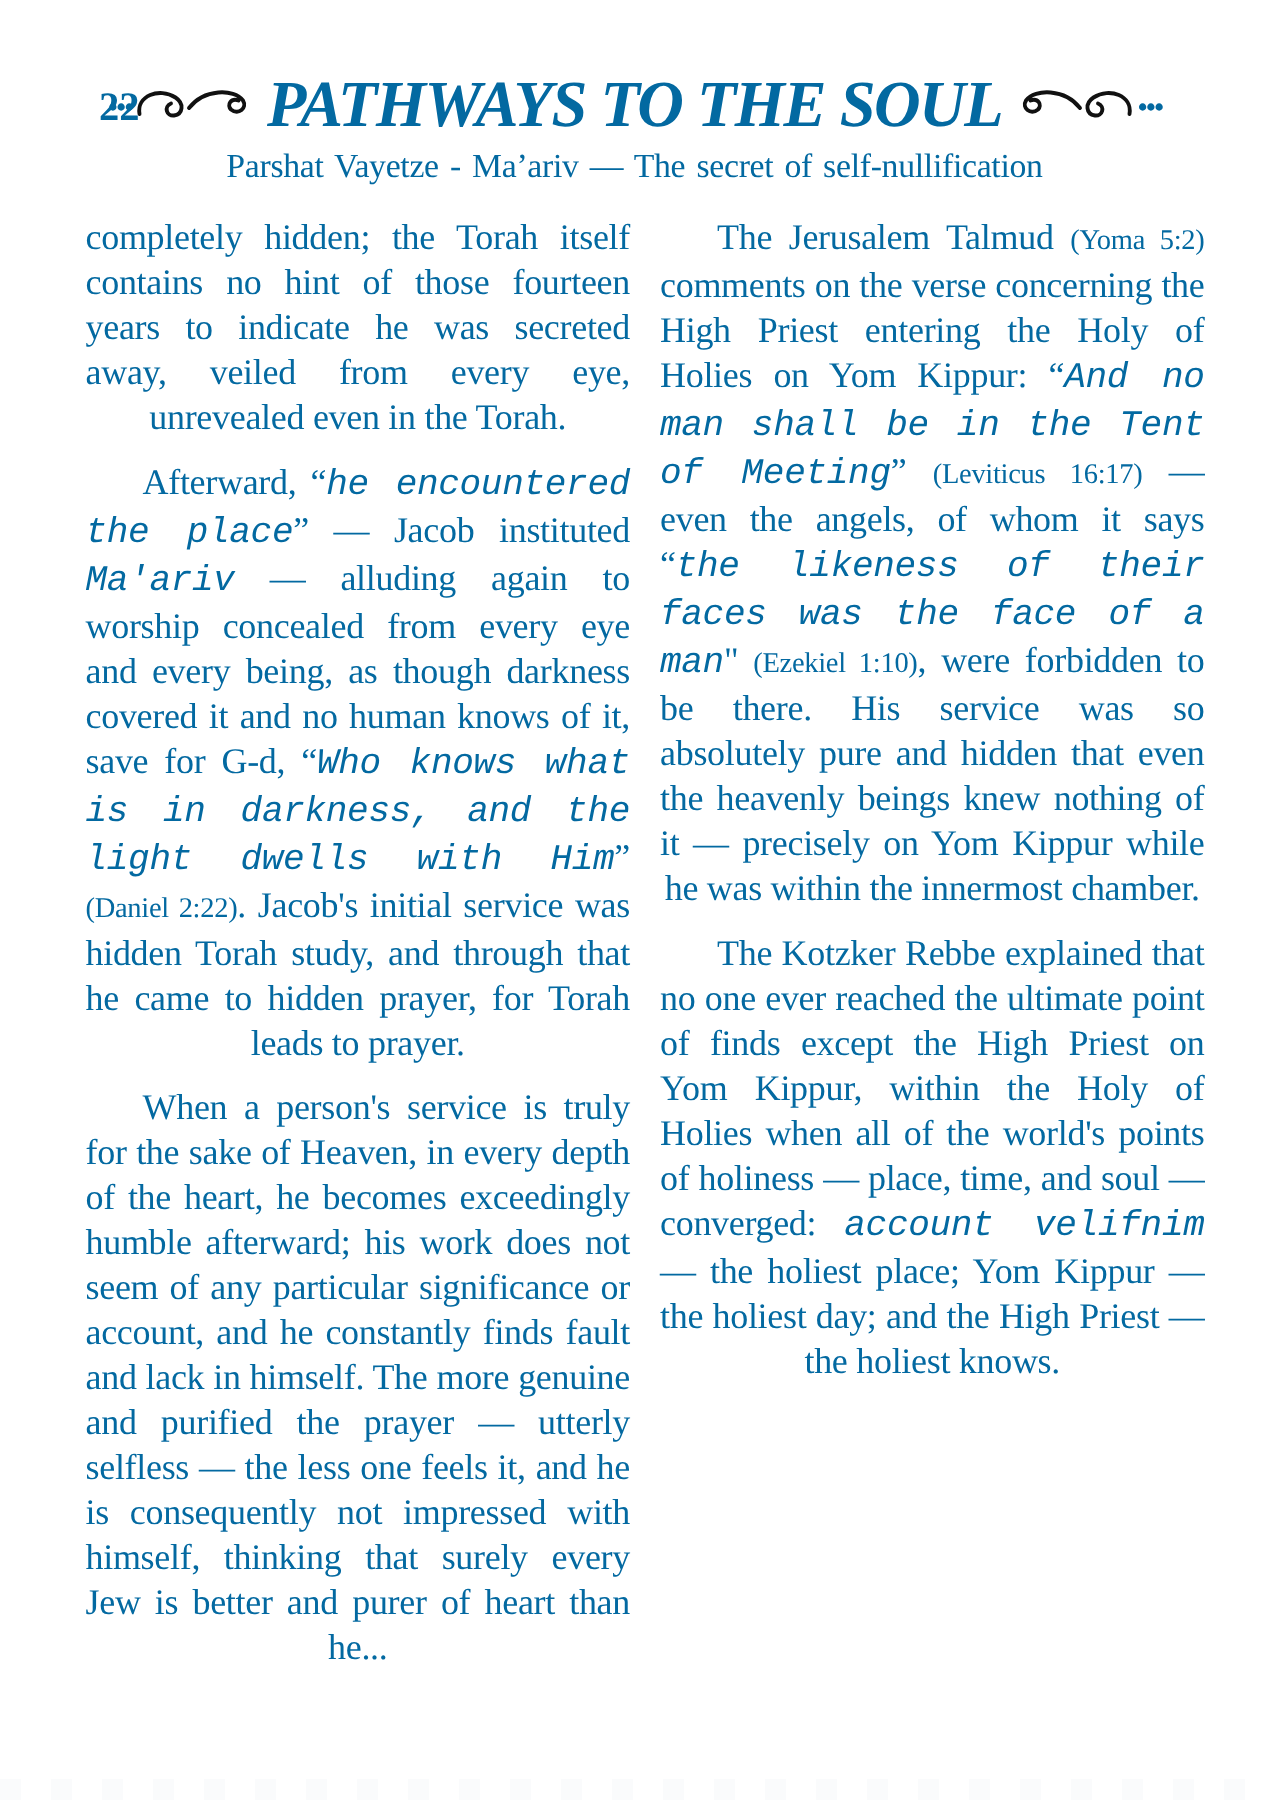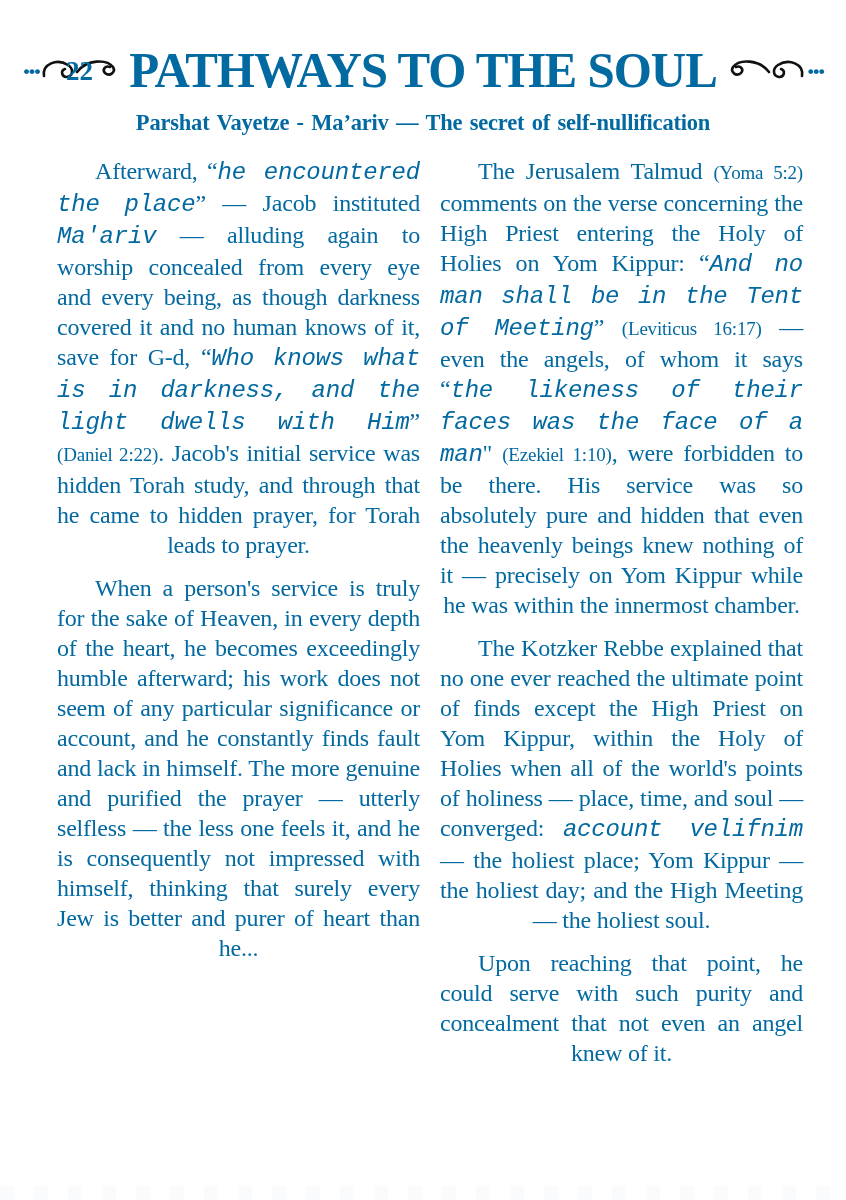--- a/index.html
+++ b/index.html
@@ -17,31 +17,31 @@
   .header{position:relative;padding-top:46px;}
   .page-number{
     position:absolute;left:66px;top:56px;
     font-size:27px;font-weight:bold;letter-spacing:0;
   }
   .title-row{
     display:flex;align-items:center;justify-content:center;
     gap:10px;height:48px;
   }
   .book-title{
-    font-size:49px;font-weight:bold;letter-spacing:-1px;
-    white-space:nowrap;transform:scaleY(1.02);
+    font-size:43px;font-weight:bold;letter-spacing:-1px;
+    white-space:nowrap;transform:scaleY(1.02);font-style:italic;
   }
   .orn{display:flex;align-items:center;gap:2px;}
   .orn .dots{font-size:30px;font-weight:bold;letter-spacing:-2px;line-height:1;position:relative;top:-6px;}
   .orn svg{display:block;}
   .orn-right svg{transform:scaleX(-1);}
   .subtitle{
     text-align:center;
-    font-size:22.5px;font-weight:bold;
-    margin-top:16px;letter-spacing:-0.2px;
+    font-size:22.5px;font-weight:normal;
+    margin-top:4px;letter-spacing:-0.2px;
     word-spacing:2px;
   }
   
   .body{
     display:grid;
     grid-template-columns:363px 363px;
     column-gap:20px;
     padding:20px 46px 0 57px;
   }
   .column{min-width:0;}
@@ -96,24 +96,24 @@
         </svg>
         <span class="dots">...</span>
       </span>
     </div>
 
     <div class="subtitle">Parshat Vayetze - Ma’ariv — The secret of self-nullification</div>
   </div>
 
   <div class="body">
     <div class="column">
+        <p class="no-indent"><span>completely hidden; the Torah itself contains no hint of those fourteen years to indicate he was secreted away, veiled from every eye, unrevealed even in the Torah.</span></p>
         <p><span>Afterward, “</span><span class="it">he encountered the place</span><span>” — Jacob instituted </span><span class="it">Ma'ariv</span><span> — alluding again to worship concealed from every eye and every being, as though darkness covered it and no human knows of it, save for G-d, “</span><span class="it">Who knows what is in darkness, and the light dwells with Him</span><span>” </span><span class="cite">(Daniel 2:22)</span><span>. Jacob's initial service was hidden Torah study, and through that he came to hidden prayer, for Torah leads to prayer.</span></p>
         <p><span>When a person's service is truly for the sake of Heaven, in every depth of the heart, he becomes exceedingly humble afterward; his work does not seem of any particular significance or account, and he constantly finds fault and lack in himself. The more genuine and purified the prayer — utterly selfless — the less one feels it, and he is consequently not impressed with himself, thinking that surely every Jew is better and purer of heart than he...</span></p>
       </div>
     <div class="column">
         <p><span>The Jerusalem Talmud </span><span class="cite">(Yoma 5:2)</span><span> comments on the verse concerning the High Priest entering the Holy of Holies on Yom Kippur: “</span><span class="it">And no man shall be in the Tent of Meeting</span><span>” </span><span class="cite">(Leviticus 16:17)</span><span> — even the angels, of whom it says “</span><span class="it">the likeness of their faces was the face of a man</span><span>" </span><span class="cite">(Ezekiel 1:10)</span><span>, were forbidden to be there. His service was so absolutely pure and hidden that even the heavenly beings knew nothing of it — precisely on Yom Kippur while he was within the innermost chamber.</span></p>
-        <p><span>The Kotzker Rebbe explained that no one ever reached the ultimate point of finds except the High Priest on Yom Kippur, within the Holy of Holies when all of the world's points of holiness — place, time, and soul — converged: </span><span class="it">account velifnim</span><span> — the holiest place; Yom Kippur — the holiest day; and the High Meeting — the holiest soul.</span></p>
-        <p><span>Upon reaching that point, he could serve with such purity and concealment that not even an angel knew of it.</span></p>
+        <p><span>The Kotzker Rebbe explained that no one ever reached the ultimate point of finds except the High Priest on Yom Kippur, within the Holy of Holies when all of the world's points of holiness — place, time, and soul — converged: </span><span class="it">account velifnim</span><span> — the holiest place; Yom Kippur — the holiest day; and the High Priest — the holiest knows.</span></p>
       </div>
   </div>
 
   <div class="noise"></div>
 </div>
 
 </body></html>

